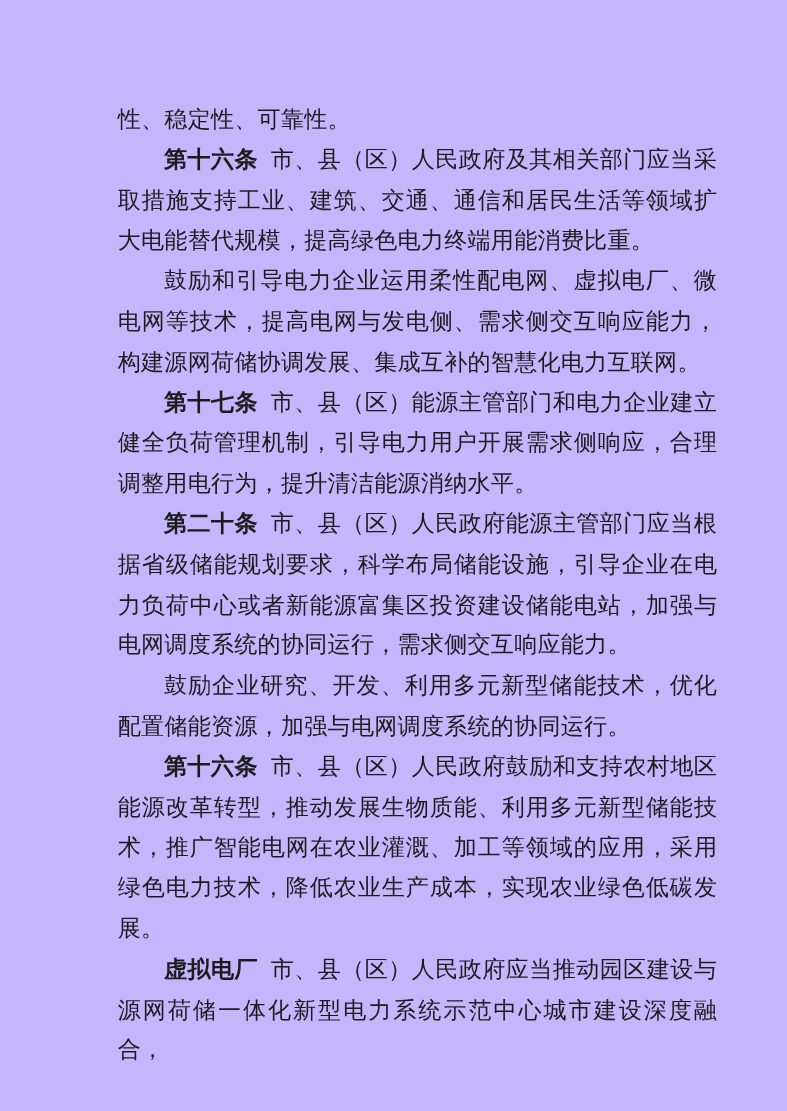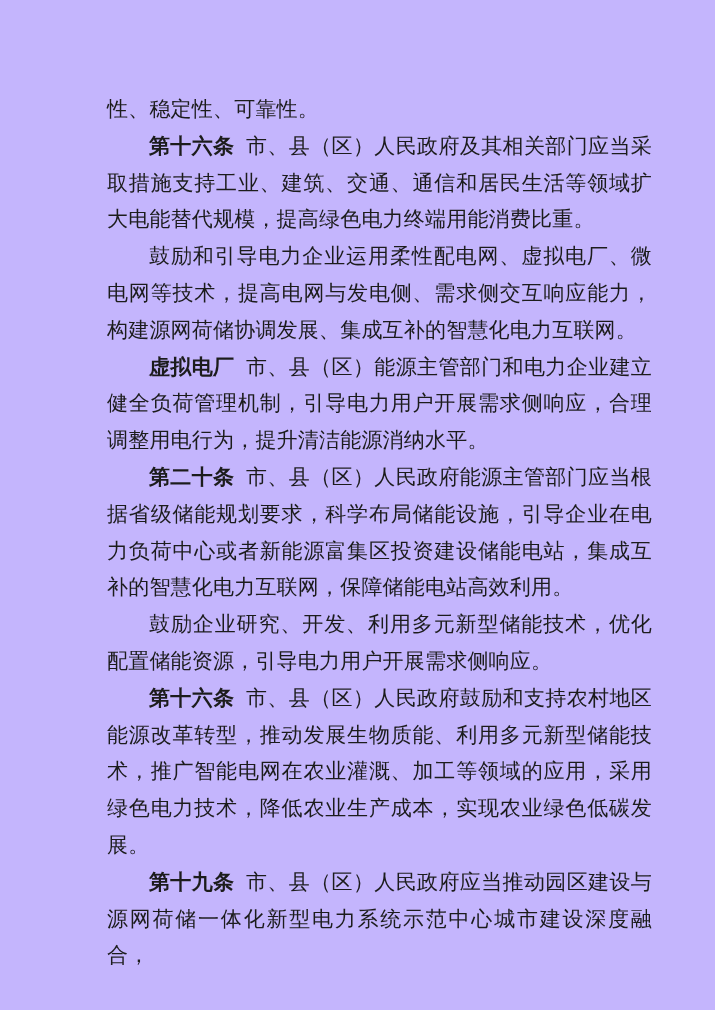--- a/index.html
+++ b/index.html
@@ -40,19 +40,19 @@
 </style>
 </head>
 <body>
 
 <div class="page">
   <div class="doc-body">
 
   <p class="doc-para"><span>性、稳定性、可靠性。</span></p>
       <p class="doc-para indent"><span class="article-no">第十六条</span><span>市、县（区）人民政府及其相关部门应当采取措施支持工业、建筑、交通、通信和居民生活等领域扩大电能替代规模，提高绿色电力终端用能消费比重。</span></p>
       <p class="doc-para indent"><span>鼓励和引导电力企业运用柔性配电网、虚拟电厂、微电网等技术，提高电网与发电侧、需求侧交互响应能力，构建源网荷储协调发展、集成互补的智慧化电力互联网。</span></p>
-      <p class="doc-para indent"><span class="article-no">虚拟电厂</span><span>市、县（区）能源主管部门和电力企业建立健全负荷管理机制，引导电力用户开展需求侧响应，合理调整用电行为，提升清洁能源消纳水平。</span></p>
-      <p class="doc-para indent"><span class="article-no">第二十条</span><span>市、县（区）人民政府能源主管部门应当根据省级储能规划要求，科学布局储能设施，引导企业在电力负荷中心或者新能源富集区投资建设储能电站，集成互补的智慧化电力互联网，保障储能电站高效利用。</span></p>
-      <p class="doc-para indent"><span>鼓励企业研究、开发、利用多元新型储能技术，优化配置储能资源，引导电力用户开展需求侧响应。</span></p>
+      <p class="doc-para indent"><span class="article-no">第十七条</span><span>市、县（区）能源主管部门和电力企业建立健全负荷管理机制，引导电力用户开展需求侧响应，合理调整用电行为，提升清洁能源消纳水平。</span></p>
+      <p class="doc-para indent"><span class="article-no">第二十条</span><span>市、县（区）人民政府能源主管部门应当根据省级储能规划要求，科学布局储能设施，引导企业在电力负荷中心或者新能源富集区投资建设储能电站，加强与电网调度系统的协同运行，需求侧交互响应能力。</span></p>
+      <p class="doc-para indent"><span>鼓励企业研究、开发、利用多元新型储能技术，优化配置储能资源，加强与电网调度系统的协同运行。</span></p>
       <p class="doc-para indent"><span class="article-no">第十六条</span><span>市、县（区）人民政府鼓励和支持农村地区能源改革转型，推动发展生物质能、利用多元新型储能技术，推广智能电网在农业灌溉、加工等领域的应用，采用绿色电力技术，降低农业生产成本，实现农业绿色低碳发展。</span></p>
-      <p class="doc-para indent"><span class="article-no">第十九条</span><span>市、县（区）人民政府应当推动园区建设与源网荷储一体化新型电力系统示范中心城市建设深度融合，</span></p>
+      <p class="doc-para indent"><span class="article-no">虚拟电厂</span><span>市、县（区）人民政府应当推动园区建设与源网荷储一体化新型电力系统示范中心城市建设深度融合，</span></p>
     </div>
 </div>
 
 </body></html>

